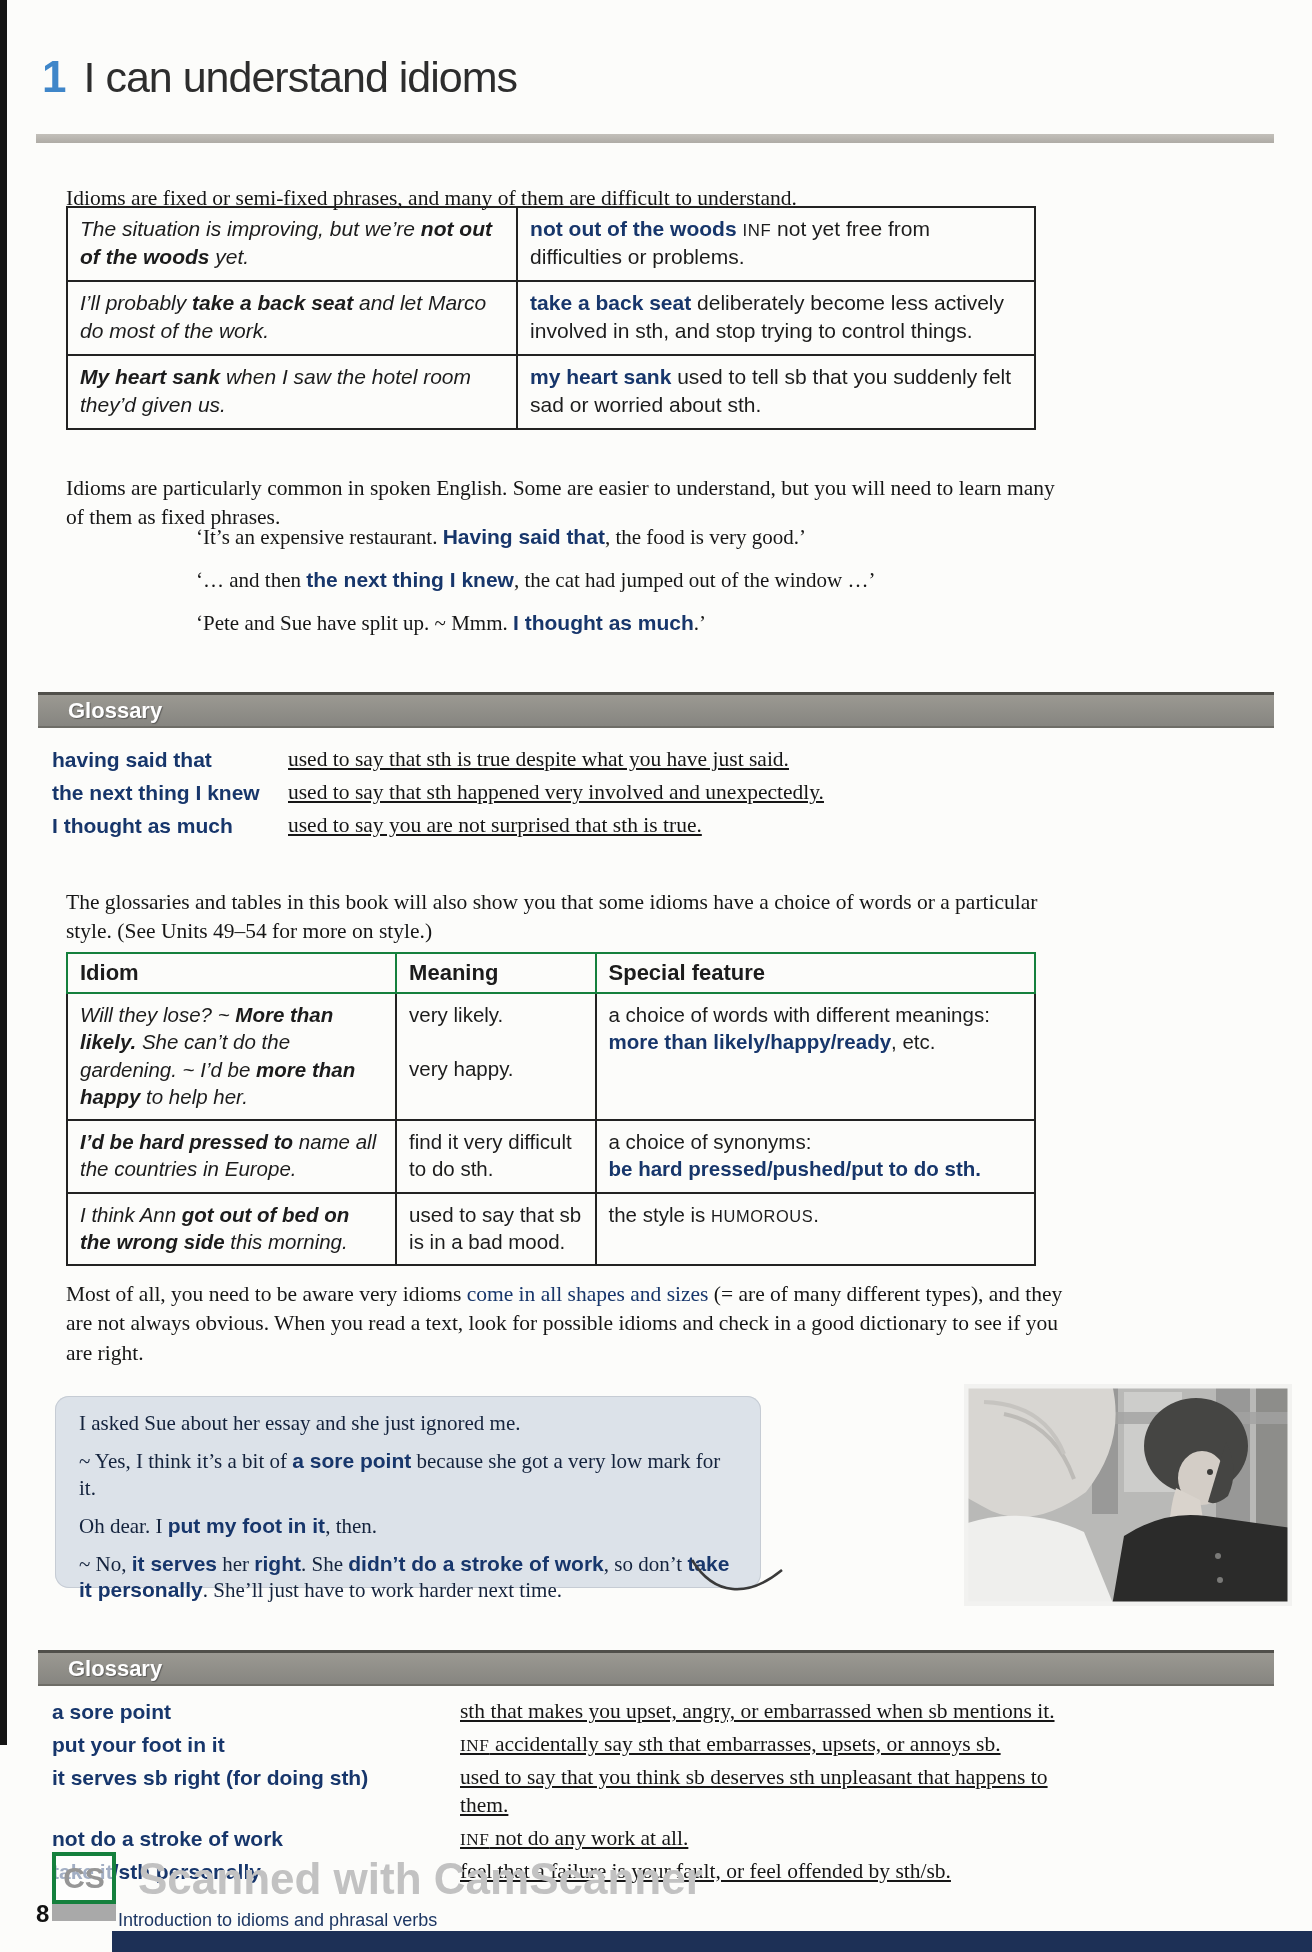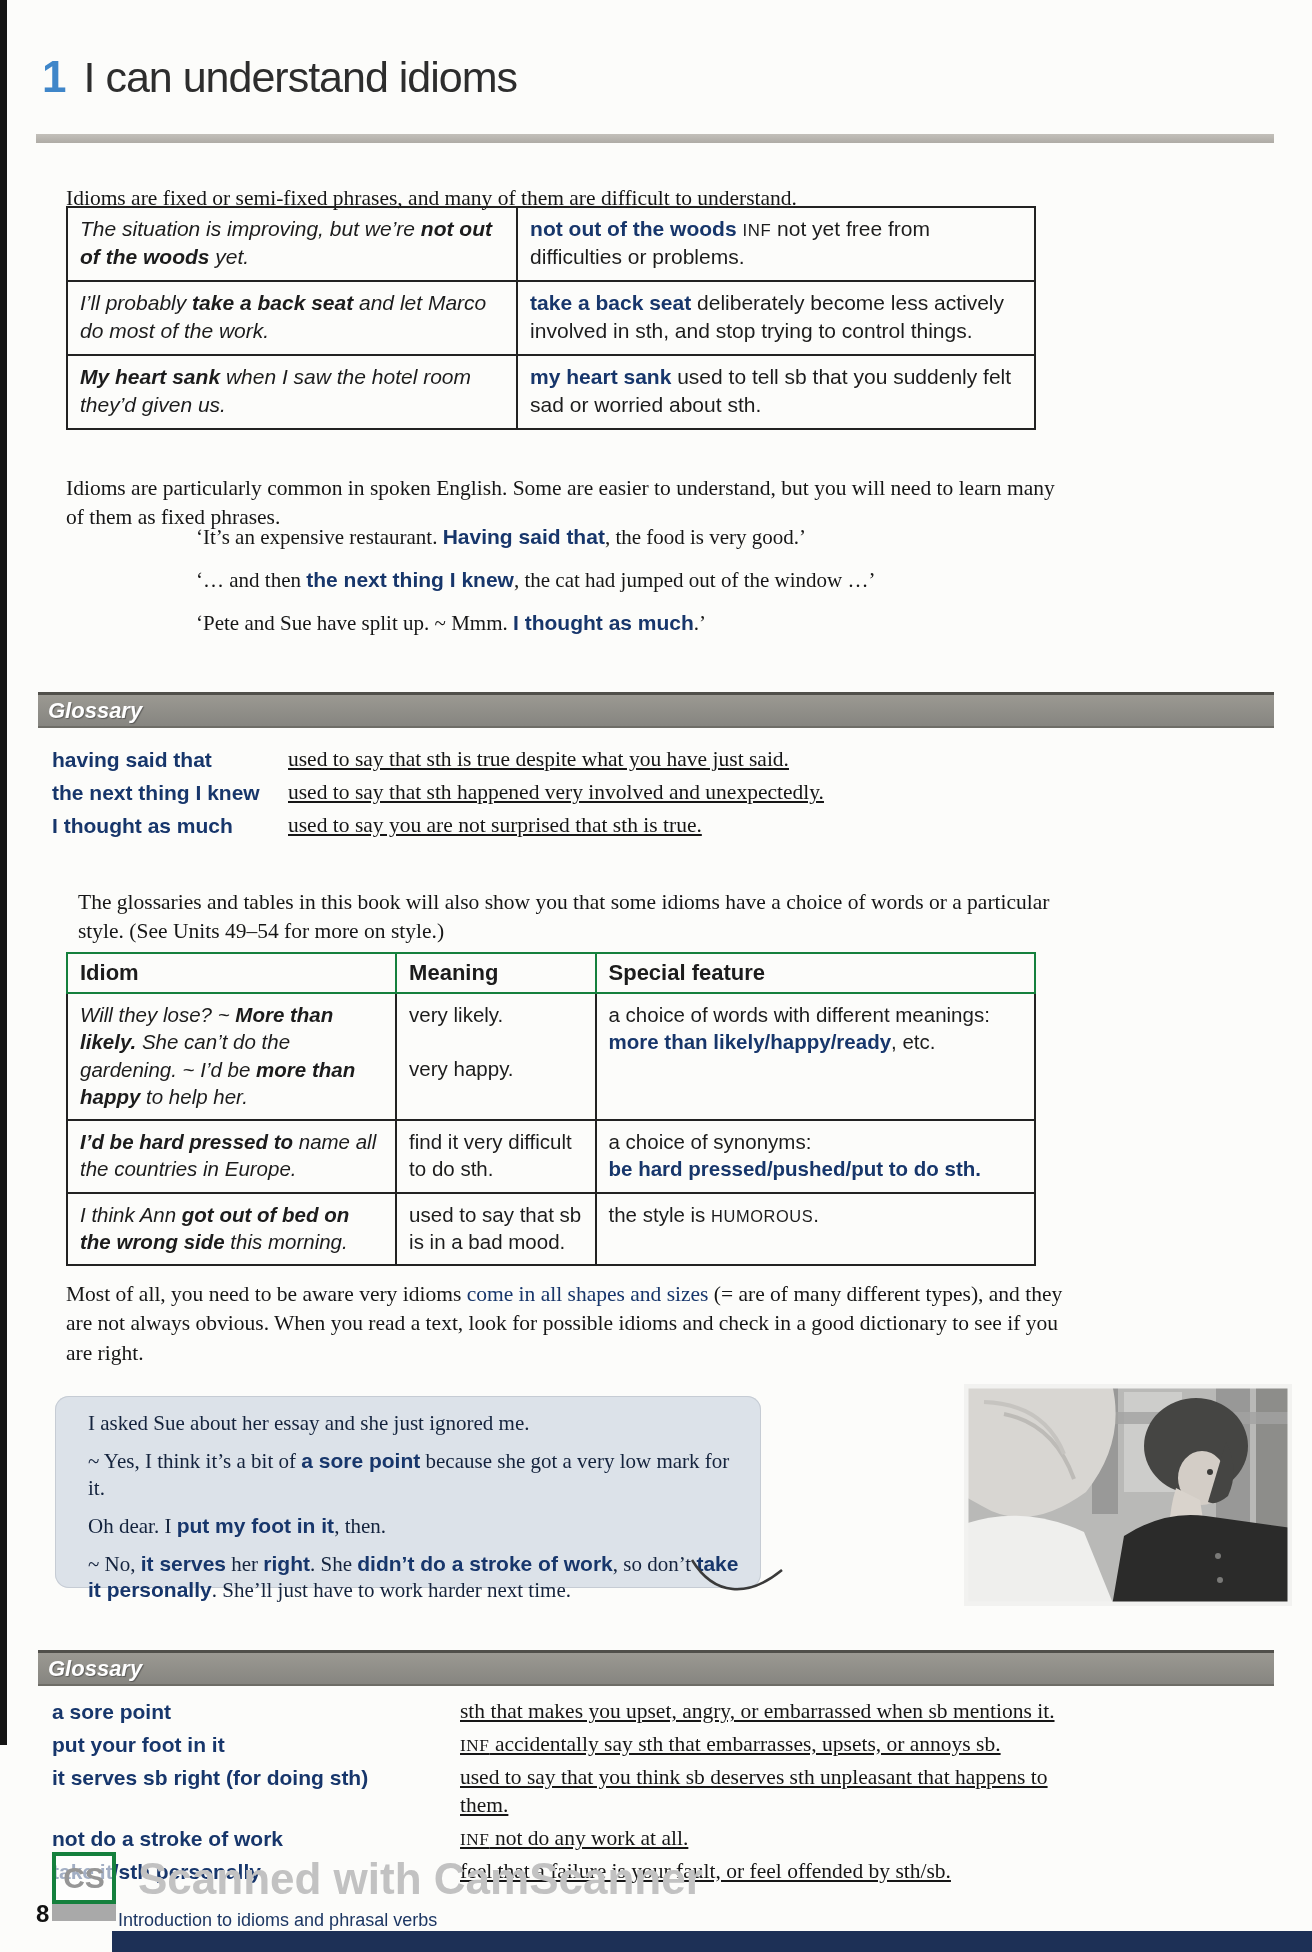--- a/index.html
+++ b/index.html
@@ -19,21 +19,21 @@
 
   
   .header{position:absolute;left:42px;top:52px;display:flex;align-items:baseline;gap:18px;}
   .unit-number{font-size:44px;font-weight:700;color:var(--unit-blue);letter-spacing:-1px;}
   .page-title{font-size:43px;font-weight:400;color:#2d2d2d;letter-spacing:-1px;}
   .title-rule{position:absolute;left:36px;top:134px;width:1238px;height:9px;
               background:linear-gradient(#c3c0ba,#aeaba5);}
   .para{position:absolute;font-family:"Liberation Serif",serif;font-size:21.5px;line-height:1.38;color:#161616;}
   #para-intro{left:66px;top:162px;width:1000px;}
   #para-spoken{left:66px;top:452px;width:1006px;}
-  #para-glossaries{left:78px;top:866px;width:1000px;}
+  #para-glossaries{left:66px;top:866px;width:1000px;}
   #para-most{left:66px;top:1258px;width:1012px;}
 
   
   .quotes{position:absolute;left:196px;top:524px;width:800px;}
   .quote-line{font-family:"Liberation Serif",serif;font-size:21px;line-height:1.2;margin-bottom:17px;color:#161616;}
 
   
   table{border-collapse:collapse;}
   .t1{position:absolute;left:66px;top:206px;width:970px;table-layout:fixed;}
   .t1 col.c-ex{width:46.5%;}
@@ -52,32 +52,32 @@
   .seg-ib{font-style:italic;font-weight:700;}
   .seg-nb{font-family:"Liberation Sans",sans-serif;font-weight:700;color:var(--navy);font-style:normal;}
   .seg-s{font-family:"Liberation Serif",serif;}
   .seg-ns{font-family:"Liberation Serif",serif;color:var(--navy);}
   .seg-sc{font-size:0.8em;letter-spacing:0.6px;}
   .seg-gap{display:block;height:27px;}
 
   
   .glossary-bar{position:absolute;left:38px;width:1236px;height:36px;
       background:linear-gradient(#9b9992,#868580);border-top:3px solid #504f4a;border-bottom:2px solid #6e6d67;
-      display:flex;align-items:center;padding-left:10px;font-style:italic;}
+      display:flex;align-items:center;padding-left:30px;}
   #gbar1{top:692px;} #gbar2{top:1650px;}
   .glossary-bar .bar-label{color:#ffffff;font-weight:700;font-size:22px;text-shadow:1px 1px 1px rgba(60,60,60,.6);}
   .glossary-list{position:absolute;display:grid;row-gap:5px;}
   #glist1{left:52px;top:746px;grid-template-columns:236px auto;width:990px;}
   #glist2{left:52px;top:1698px;grid-template-columns:408px auto;width:1010px;line-height:26px;}
   .g-term{font-weight:700;color:var(--navy);font-size:21px;line-height:1.3;}
   .g-def{font-family:"Liberation Serif",serif;font-size:21.5px;color:#161616;line-height:1.3;text-decoration:underline;}
 
   
   .dialog-box{position:absolute;left:55px;top:1396px;width:706px;height:192px;
-      background:var(--dialog-bg);border-radius:14px;padding:14px 22px 10px 33px;
+      background:var(--dialog-bg);border-radius:14px;padding:14px 22px 10px 24px;
       box-shadow:0 0 0 1px #c6ccd4 inset;}
   .dialog-line{font-family:"Liberation Serif",serif;font-size:21px;line-height:1.28;margin-bottom:11px;color:#14233d;}
   .swoosh{position:absolute;left:688px;top:1556px;}
   .photo{position:absolute;left:964px;top:1384px;width:328px;height:222px;}
 
   
   .watermark{position:absolute;left:52px;top:1852px;display:flex;align-items:flex-start;gap:22px;z-index:5;}
   .cs-logo{width:64px;}
   .cs-box{width:64px;height:52px;border:4px solid #15803d;color:#969696;font-weight:700;font-size:30px;
           display:flex;align-items:center;justify-content:center;background:rgba(255,255,255,.6);}

